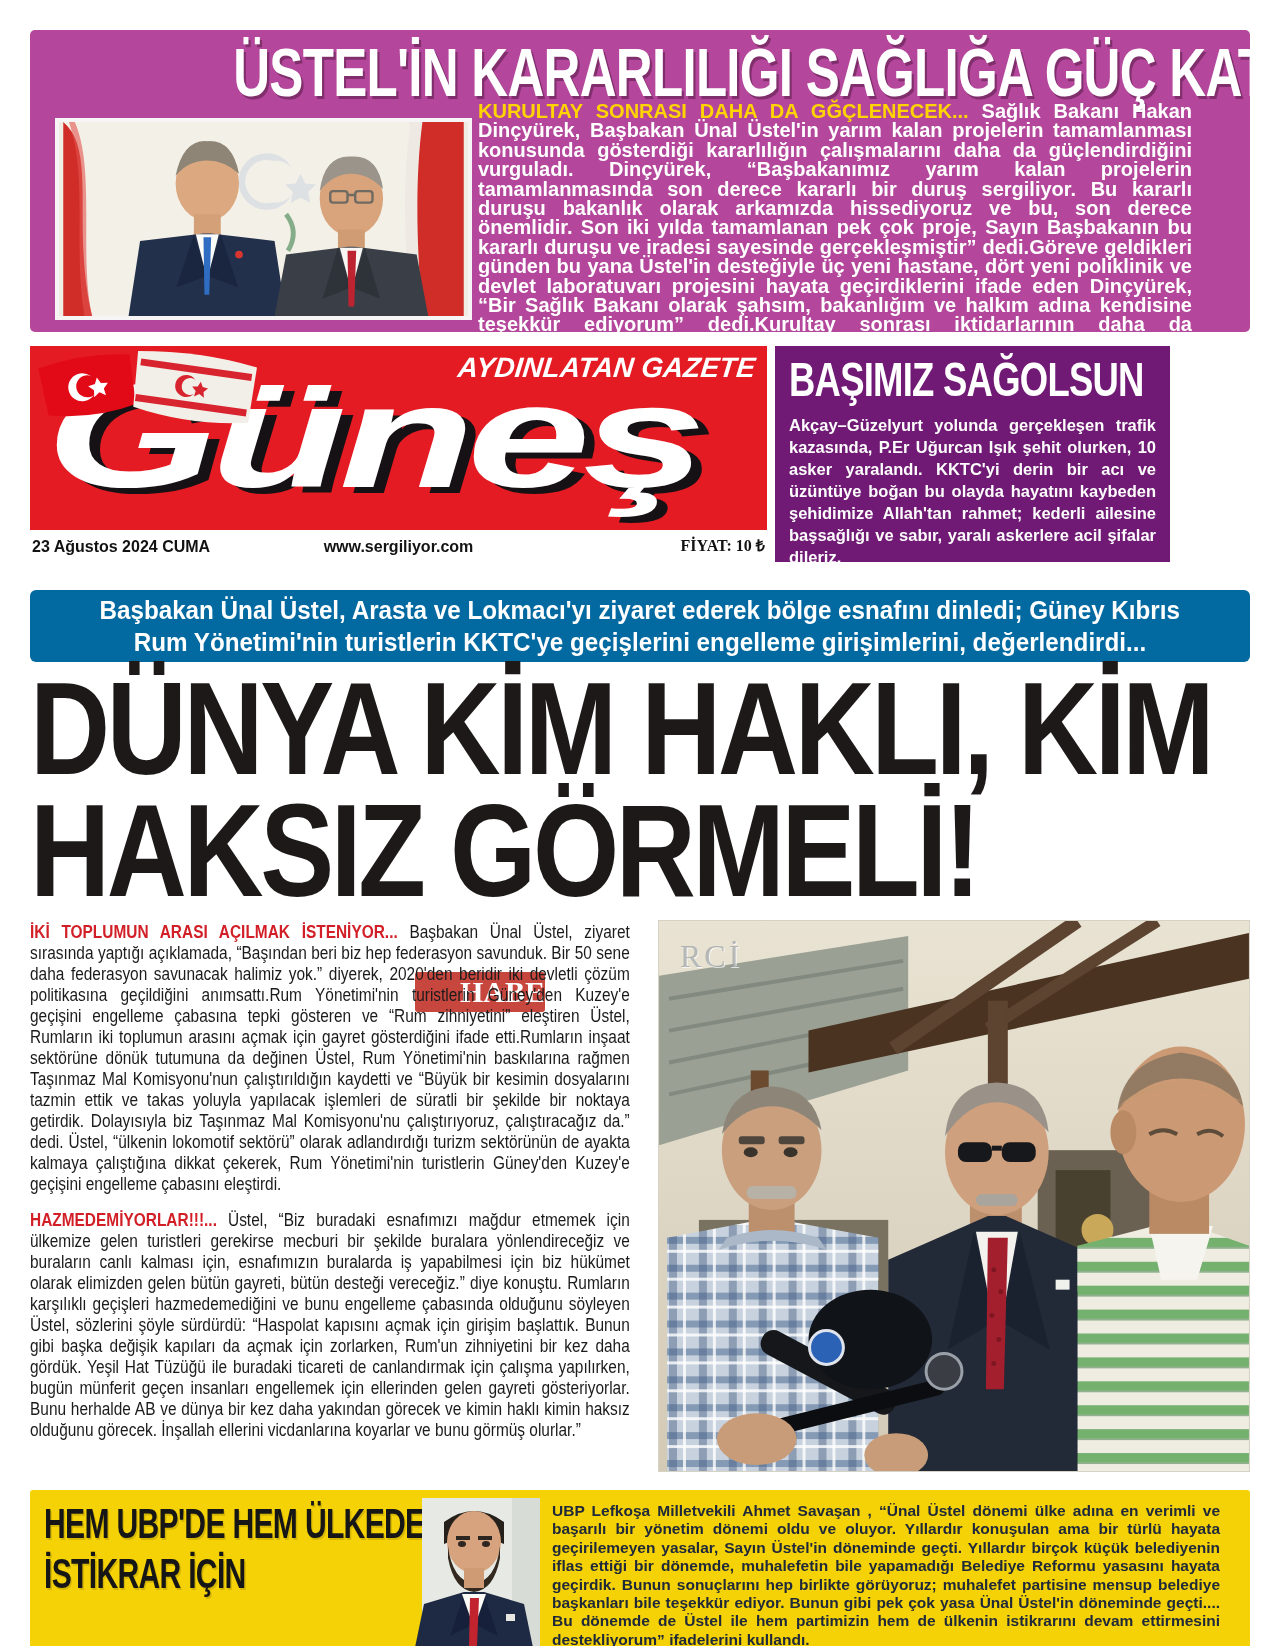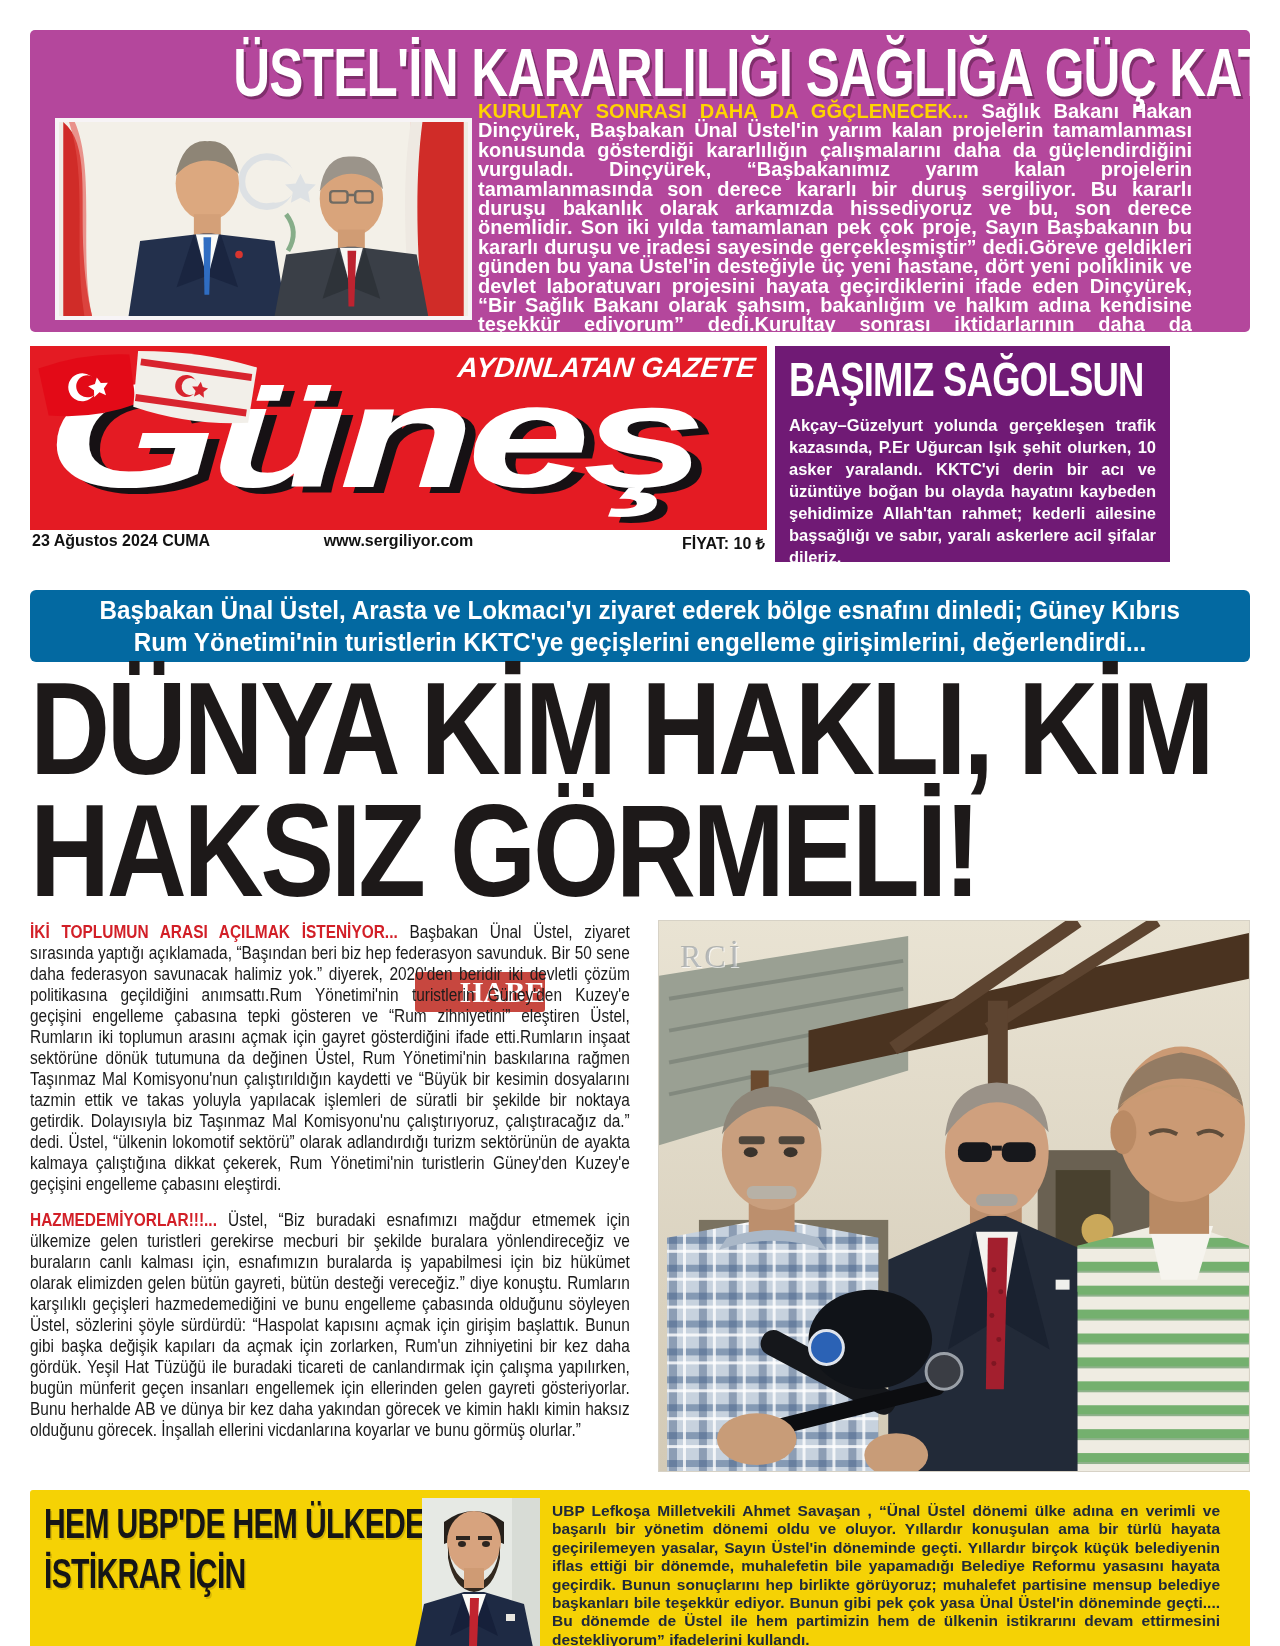--- a/index.html
+++ b/index.html
@@ -19,24 +19,24 @@
   .top-lead{color:#ffd400}
 
   
   .mast-row{display:flex;margin-top:14px}
   .mast-left{width:737px}
   .mast-red{position:relative;height:184px;background:#e41b23;overflow:visible}
   .tagline{position:absolute;right:12px;top:6px;font-size:28px;font-style:italic;font-weight:900;color:#fff;transform:skewX(-6deg)}
   .logo{position:absolute;left:16px;top:22px;font-size:146px;line-height:138px;font-weight:bold;font-style:italic;
     color:#fff;letter-spacing:-5px;transform:scaleX(1.52);transform-origin:left center;text-shadow:7px 6px 0 #161114;z-index:1}
   .flags{position:absolute;left:4px;top:4px;z-index:2}
-  .date-row{height:26px;display:flex;align-items:flex-start;font-size:16px;color:#121212;font-weight:bold;padding:2px 2px 0 2px}
+  .date-row{height:26px;display:flex;align-items:flex-end;font-size:16px;color:#121212;font-weight:bold;padding:2px 2px 0 2px}
   .date-row .d-left{flex:1;text-align:left}
   .date-row .d-mid{flex:1;text-align:center}
-  .date-row .d-right{flex:1;text-align:right;font-family:Liberation Sans, sans-serif}
+  .date-row .d-right{flex:1;text-align:right;font-family:Liberation Serif, serif}
   .date-row .day{font-weight:900}
   .obituary{width:395px;height:216px;margin-left:8px;background:#701a75;padding:6px 14px 0 14px;overflow:hidden}
   .obit-title span{display:inline-block;white-space:nowrap;font-size:48px;line-height:56px;font-weight:900;color:#fff;
     transform:scaleX(.76);transform-origin:left center;letter-spacing:-1px}
   .obit-body{margin-top:6px;font-size:16.5px;line-height:22px;font-weight:bold;color:#fdfdfd;text-align:justify}
 
   
   .banner{margin-top:28px;height:72px;background:#0369a1;border-radius:6px;text-align:center;padding-top:4px;overflow:hidden}
   .banner .b-line{height:32px}
   .banner span{display:inline-block;white-space:nowrap;font-size:25.5px;line-height:32px;font-weight:900;color:#fff;

